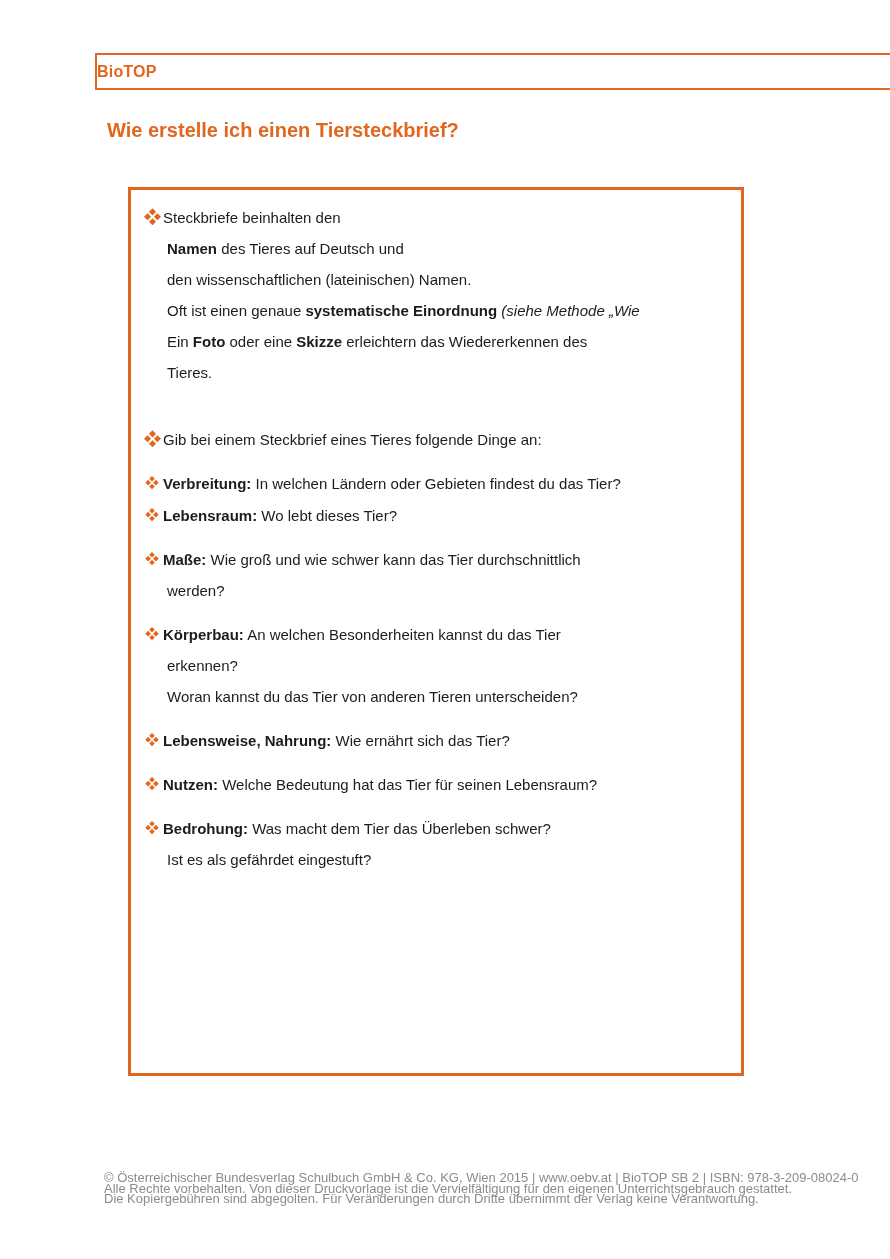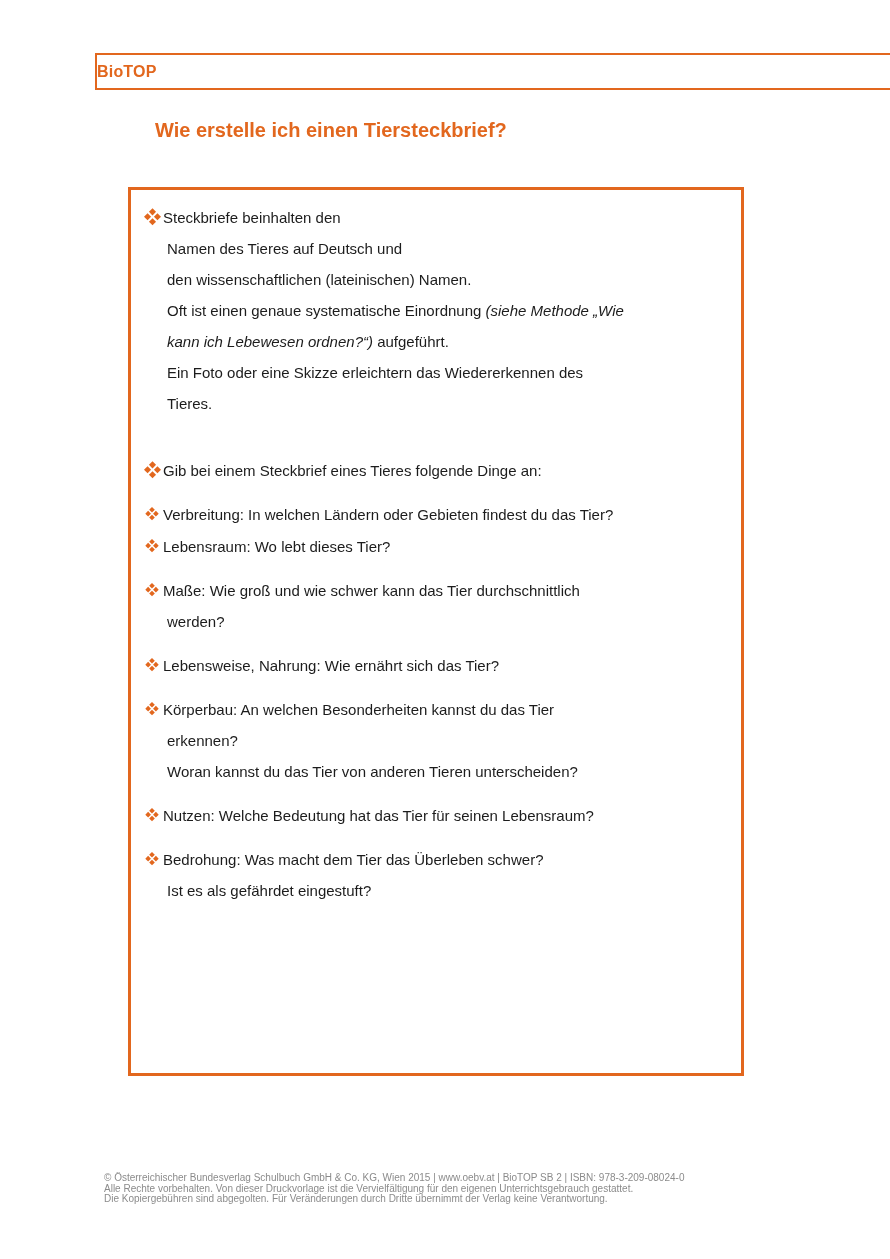--- a/index.html
+++ b/index.html
@@ -7,49 +7,49 @@
   html,body { width:890px; height:1259px; background:#ffffff;
               font-family:"Liberation Sans", sans-serif; color:var(--ink); }
   body { position:relative; overflow:hidden; }
 
   .header-box { position:absolute; left:95px; top:53px; width:840px; height:37px;
                 border:2px solid var(--accent); display:flex; align-items:center;
                 padding-right:12px; }
   .brand { color:var(--accent); font-weight:bold; font-size:16px; letter-spacing:.2px; }
 
   .page-title { position:absolute; left:107px; top:119px; font-size:20px;
-                font-weight:bold; color:var(--accent); white-space:nowrap;margin-left:48px; }
+                font-weight:bold; color:var(--accent); white-space:nowrap; }
 
   .content-box { position:absolute; left:128px; top:187px; width:616px; height:889px;
                  border:3px solid var(--accent); padding:12px 14px 0 15px; }
 
   .entry { position:relative; padding-left:17px; font-size:15px; line-height:31px;
            white-space:nowrap; }
   .line { white-space:nowrap; }
   .cont { padding-left:4px; }
-  .b { font-weight:normal; }
+  .b { font-weight:bold; }
   .i { font-style:italic; }
 
   
   .bullet { position:absolute; left:0; top:9px; width:13px; height:13px;
             transform:rotate(45deg); }
   .bullet > i { display:block; width:5px; height:5px; background:var(--accent);
                 box-shadow:7px 0 0 var(--accent), 0 7px 0 var(--accent),
                            7px 7px 0 var(--accent); }
   .bullet.sm { left:1px; top:10px; width:10px; height:10px; }
   .bullet.sm > i { width:4px; height:4px;
                 box-shadow:5.5px 0 0 var(--accent), 0 5.5px 0 var(--accent),
                            5.5px 5.5px 0 var(--accent); }
 
   .prompt { margin-top:36px; }
   .item { margin-top:13px; }
   .item.first { margin-top:1px; }
   .item.last { margin-top:15px; }
 
-  .footer { position:absolute; left:104px; top:1173px; font-size:10px;
+  .footer { position:absolute; left:104px; top:1173px; font-size:13px;
             line-height:10.6px; color:var(--muted); white-space:nowrap; }
 </style>
 </head>
 <body>
 
 <div class="header-box">
   <span class="brand">BioTOP</span>
 </div>
 
 <h1 class="page-title">Wie erstelle ich einen Tiersteckbrief?</h1>
@@ -57,21 +57,20 @@
 <div class="content-box">
 
   <div class="entry">
     <span class="bullet">
         <i></i>
       </span>
     <div class="line"><span>Steckbriefe beinhalten den</span></div>
     <div class="line cont"><span class="b">Namen</span><span> des Tieres auf Deutsch und</span></div>
     <div class="line cont"><span>den wissenschaftlichen (lateinischen) Namen.</span></div>
     <div class="line cont"><span>Oft ist einen genaue </span><span class="b">systematische Einordnung</span><span> </span><span class="i">(siehe Methode „Wie</span></div>
-    <div class="line cont"><span class="i">kann ich Lebewesen ordnen?“)</span><span> aufgeführt.</span></div>
     <div class="line cont"><span>Ein </span><span class="b">Foto</span><span> oder eine </span><span class="b">Skizze</span><span> erleichtern das Wiedererkennen des</span></div>
     <div class="line cont"><span>Tieres.</span></div>
   </div>
 
   <div class="entry prompt">
     <span class="bullet">
         <i></i>
       </span>
     <div class="line"><span>Gib bei einem Steckbrief eines Tieres folgende Dinge an:</span></div>
   </div>
@@ -95,30 +94,30 @@
         <i></i>
       </span>
     <div class="line"><span class="b">Maße:</span><span> Wie groß und wie schwer kann das Tier durchschnittlich</span></div>
     <div class="line cont"><span>werden?</span></div>
   </div>
 
   <div class="entry item">
     <span class="bullet sm">
         <i></i>
       </span>
-    <div class="line"><span class="b">Lebensweise, Nahrung:</span><span> Wie ernährt sich das Tier?</span></div>
+    <div class="line"><span class="b">Körperbau:</span><span> An welchen Besonderheiten kannst du das Tier</span></div>
+    <div class="line cont"><span>erkennen?</span></div>
+    <div class="line cont"><span>Woran kannst du das Tier von anderen Tieren unterscheiden?</span></div>
   </div>
 
   <div class="entry item">
     <span class="bullet sm">
         <i></i>
       </span>
-    <div class="line"><span class="b">Körperbau:</span><span> An welchen Besonderheiten kannst du das Tier</span></div>
-    <div class="line cont"><span>erkennen?</span></div>
-    <div class="line cont"><span>Woran kannst du das Tier von anderen Tieren unterscheiden?</span></div>
+    <div class="line"><span class="b">Lebensweise, Nahrung:</span><span> Wie ernährt sich das Tier?</span></div>
   </div>
 
   <div class="entry item">
     <span class="bullet sm">
         <i></i>
       </span>
     <div class="line"><span class="b">Nutzen:</span><span> Welche Bedeutung hat das Tier für seinen Lebensraum?</span></div>
   </div>
 
   <div class="entry item">

